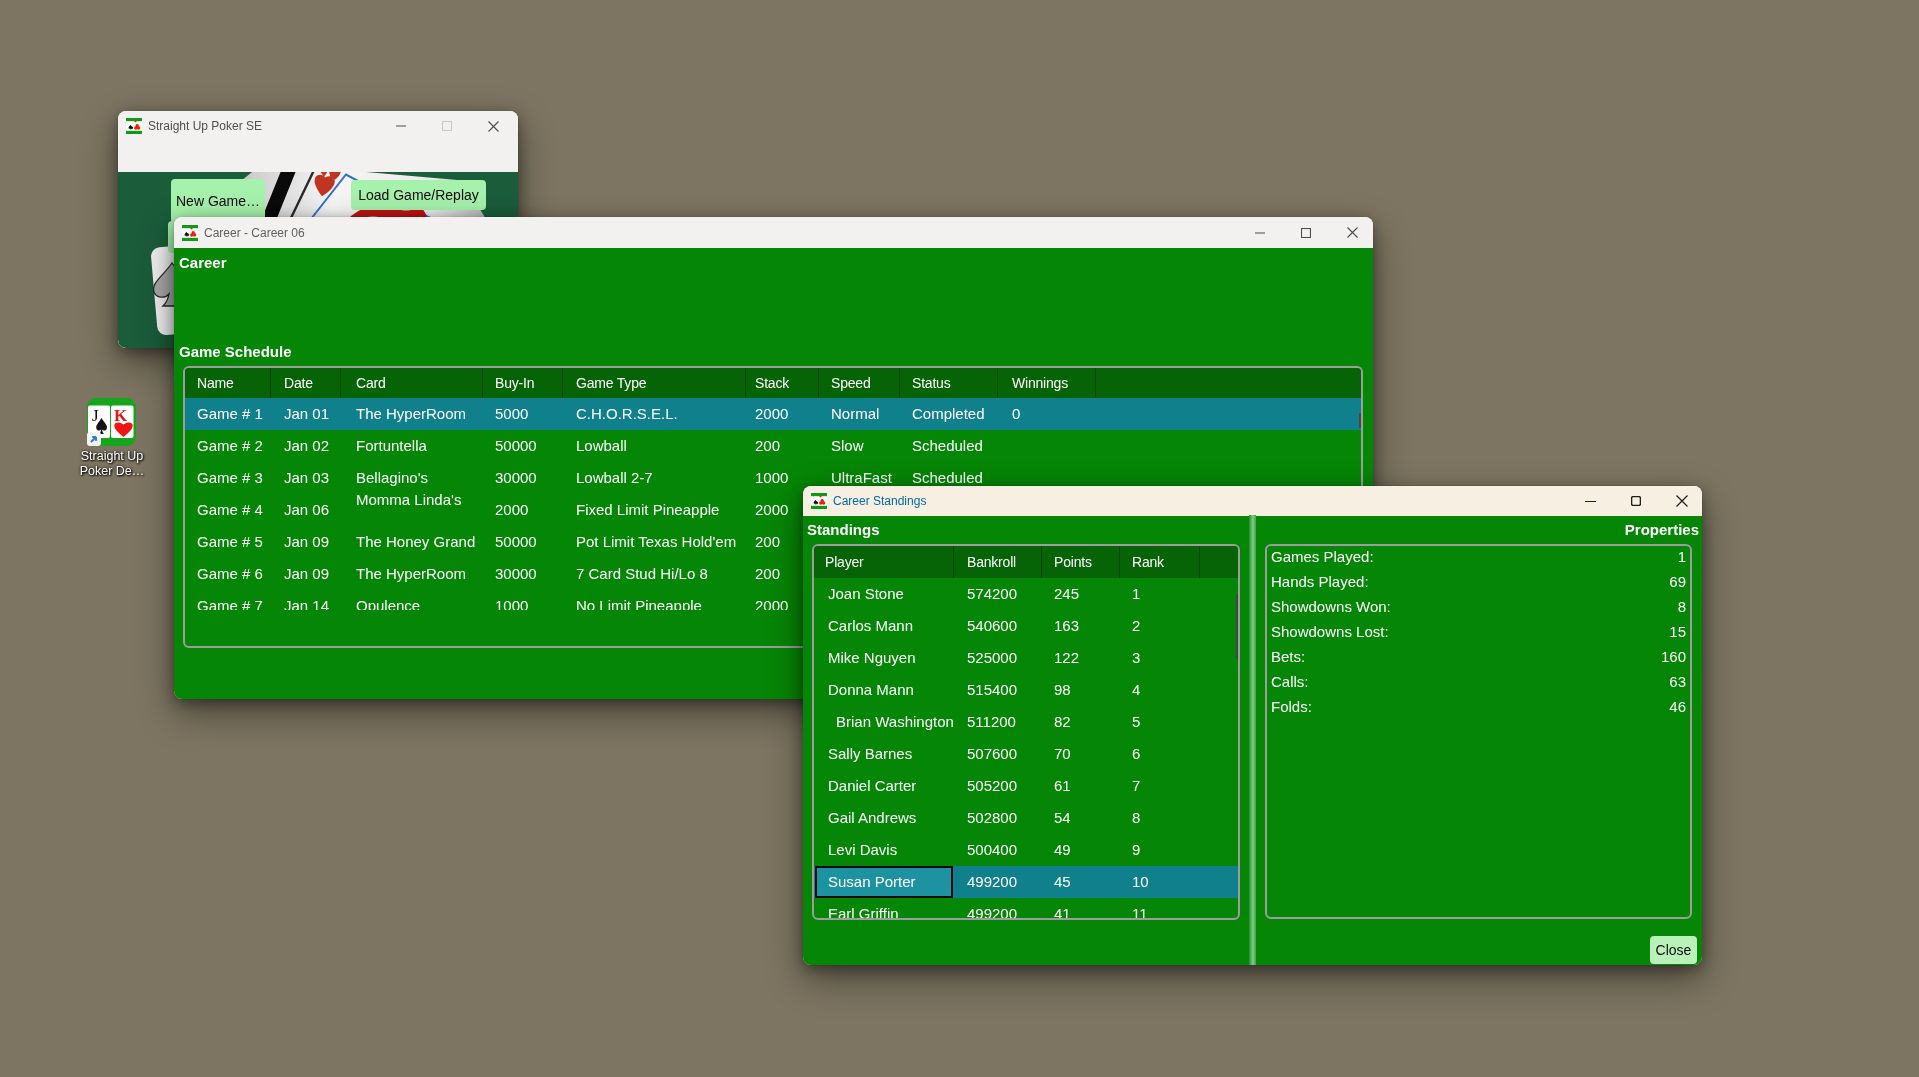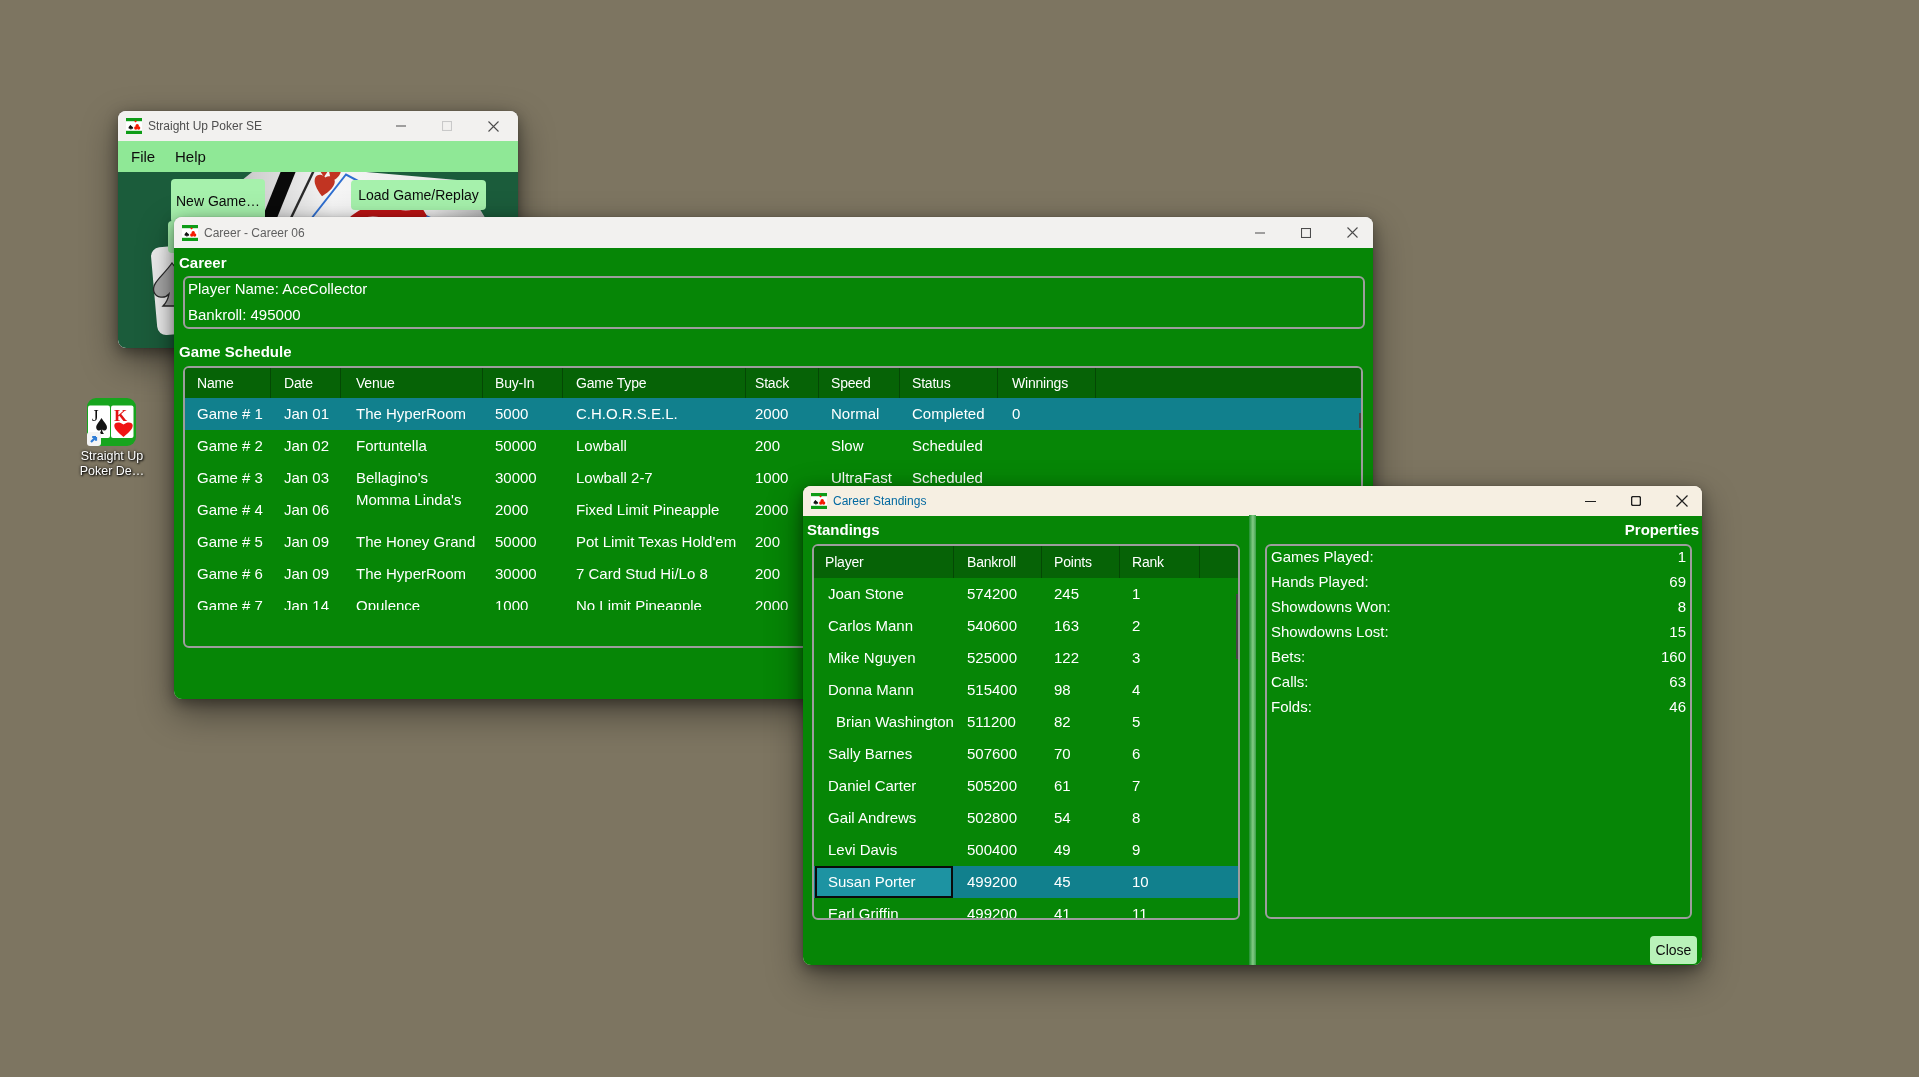--- a/index.html
+++ b/index.html
@@ -65,24 +65,20 @@
             <rect x="0.5" y="0.5" width="9" height="9" fill="none" stroke="#c9c9c9" stroke-width="1.1"></rect>
           </svg>
         </div>
       <div class="cap">
           <svg width="11" height="11" viewBox="0 0 11 11">
             <path d="M0.5 0.5 L10.5 10.5 M10.5 0.5 L0.5 10.5" stroke="#4c4c4c" stroke-width="1.1"></path>
           </svg>
         </div>
     </div>
   </div>
-  <div style="position:absolute;left:0;top:30px;width:400px;height:31px;background:#8fe896;color:#0d0d0d;font-size:15px;">
-    <div style="position:absolute;left:13px;top:7px;">File</div>
-    <div style="position:absolute;left:57px;top:7px;">Help</div>
-  </div>
   <div style="position:absolute;left:0;top:61px;width:400px;height:176px;overflow:hidden;border-radius:0 0 8px 8px;">
     <svg width="400" height="176" viewBox="0 0 400 176">
       <defs>
         <linearGradient id="cg" x1="0" y1="0" x2="1" y2="0">
           <stop offset="0" stop-color="#969696"></stop>
             <stop offset="0.18" stop-color="#cfcfcf"></stop>
           <stop offset="0.45" stop-color="#f6f6f6"></stop>
             <stop offset="0.8" stop-color="#e9e9e9"></stop>
           <stop offset="1" stop-color="#b2b2b2"></stop>
         </linearGradient>
@@ -139,32 +135,28 @@
         </div>
       <div class="cap">
           <svg width="11" height="11" viewBox="0 0 11 11">
             <path d="M0.5 0.5 L10.5 10.5 M10.5 0.5 L0.5 10.5" stroke="#4c4c4c" stroke-width="1.1"></path>
           </svg>
         </div>
     </div>
   </div>
   <div style="position:absolute;left:0;top:31px;right:0;bottom:0;background:#068606;"></div>
   <div class="lbl" style="left:5px;top:37px;">Career</div>
-  <div class="gbox" style="left:9px;top:59px;width:1178px;height:49px;">
-    <div class="txt" style="left:3px;top:2px;">Player Name: AceCollector</div>
-    <div class="txt" style="left:3px;top:28px;">Bankroll: 495000</div>
-  </div>
   <div class="lbl" style="left:5px;top:126px;">Game Schedule</div>
 
   <div class="gbox" style="left:9px;top:149px;width:1176px;height:278px;overflow:hidden;">
     <div style="position:absolute;left:0;top:0;width:1176px;height:242px;overflow:hidden;">
       <div style="position:absolute;left:0;top:0;width:1176px;height:30px;background:#066306;"></div>
       <div class="hdr" style="left:12px;top:7px;">Name</div>
       <div class="hdr" style="left:99px;top:7px;">Date</div>
-      <div class="hdr" style="left:171px;top:7px;">Venue</div>
+      <div class="hdr" style="left:171px;top:7px;">Card</div>
       <div class="hdr" style="left:310px;top:7px;">Buy-In</div>
       <div class="hdr" style="left:391px;top:7px;">Game Type</div>
       <div class="hdr" style="left:570px;top:7px;">Stack</div>
       <div class="hdr" style="left:646px;top:7px;">Speed</div>
       <div class="hdr" style="left:727px;top:7px;">Status</div>
       <div class="hdr" style="left:827px;top:7px;">Winnings</div>
       <div style="position:absolute;top:0;height:30px;width:1px;background:#044804;left:85px;"></div>
       <div style="position:absolute;top:0;height:30px;width:1px;background:#044804;left:155px;"></div>
       <div style="position:absolute;top:0;height:30px;width:1px;background:#044804;left:297px;"></div>
       <div style="position:absolute;top:0;height:30px;width:1px;background:#044804;left:377px;"></div>

